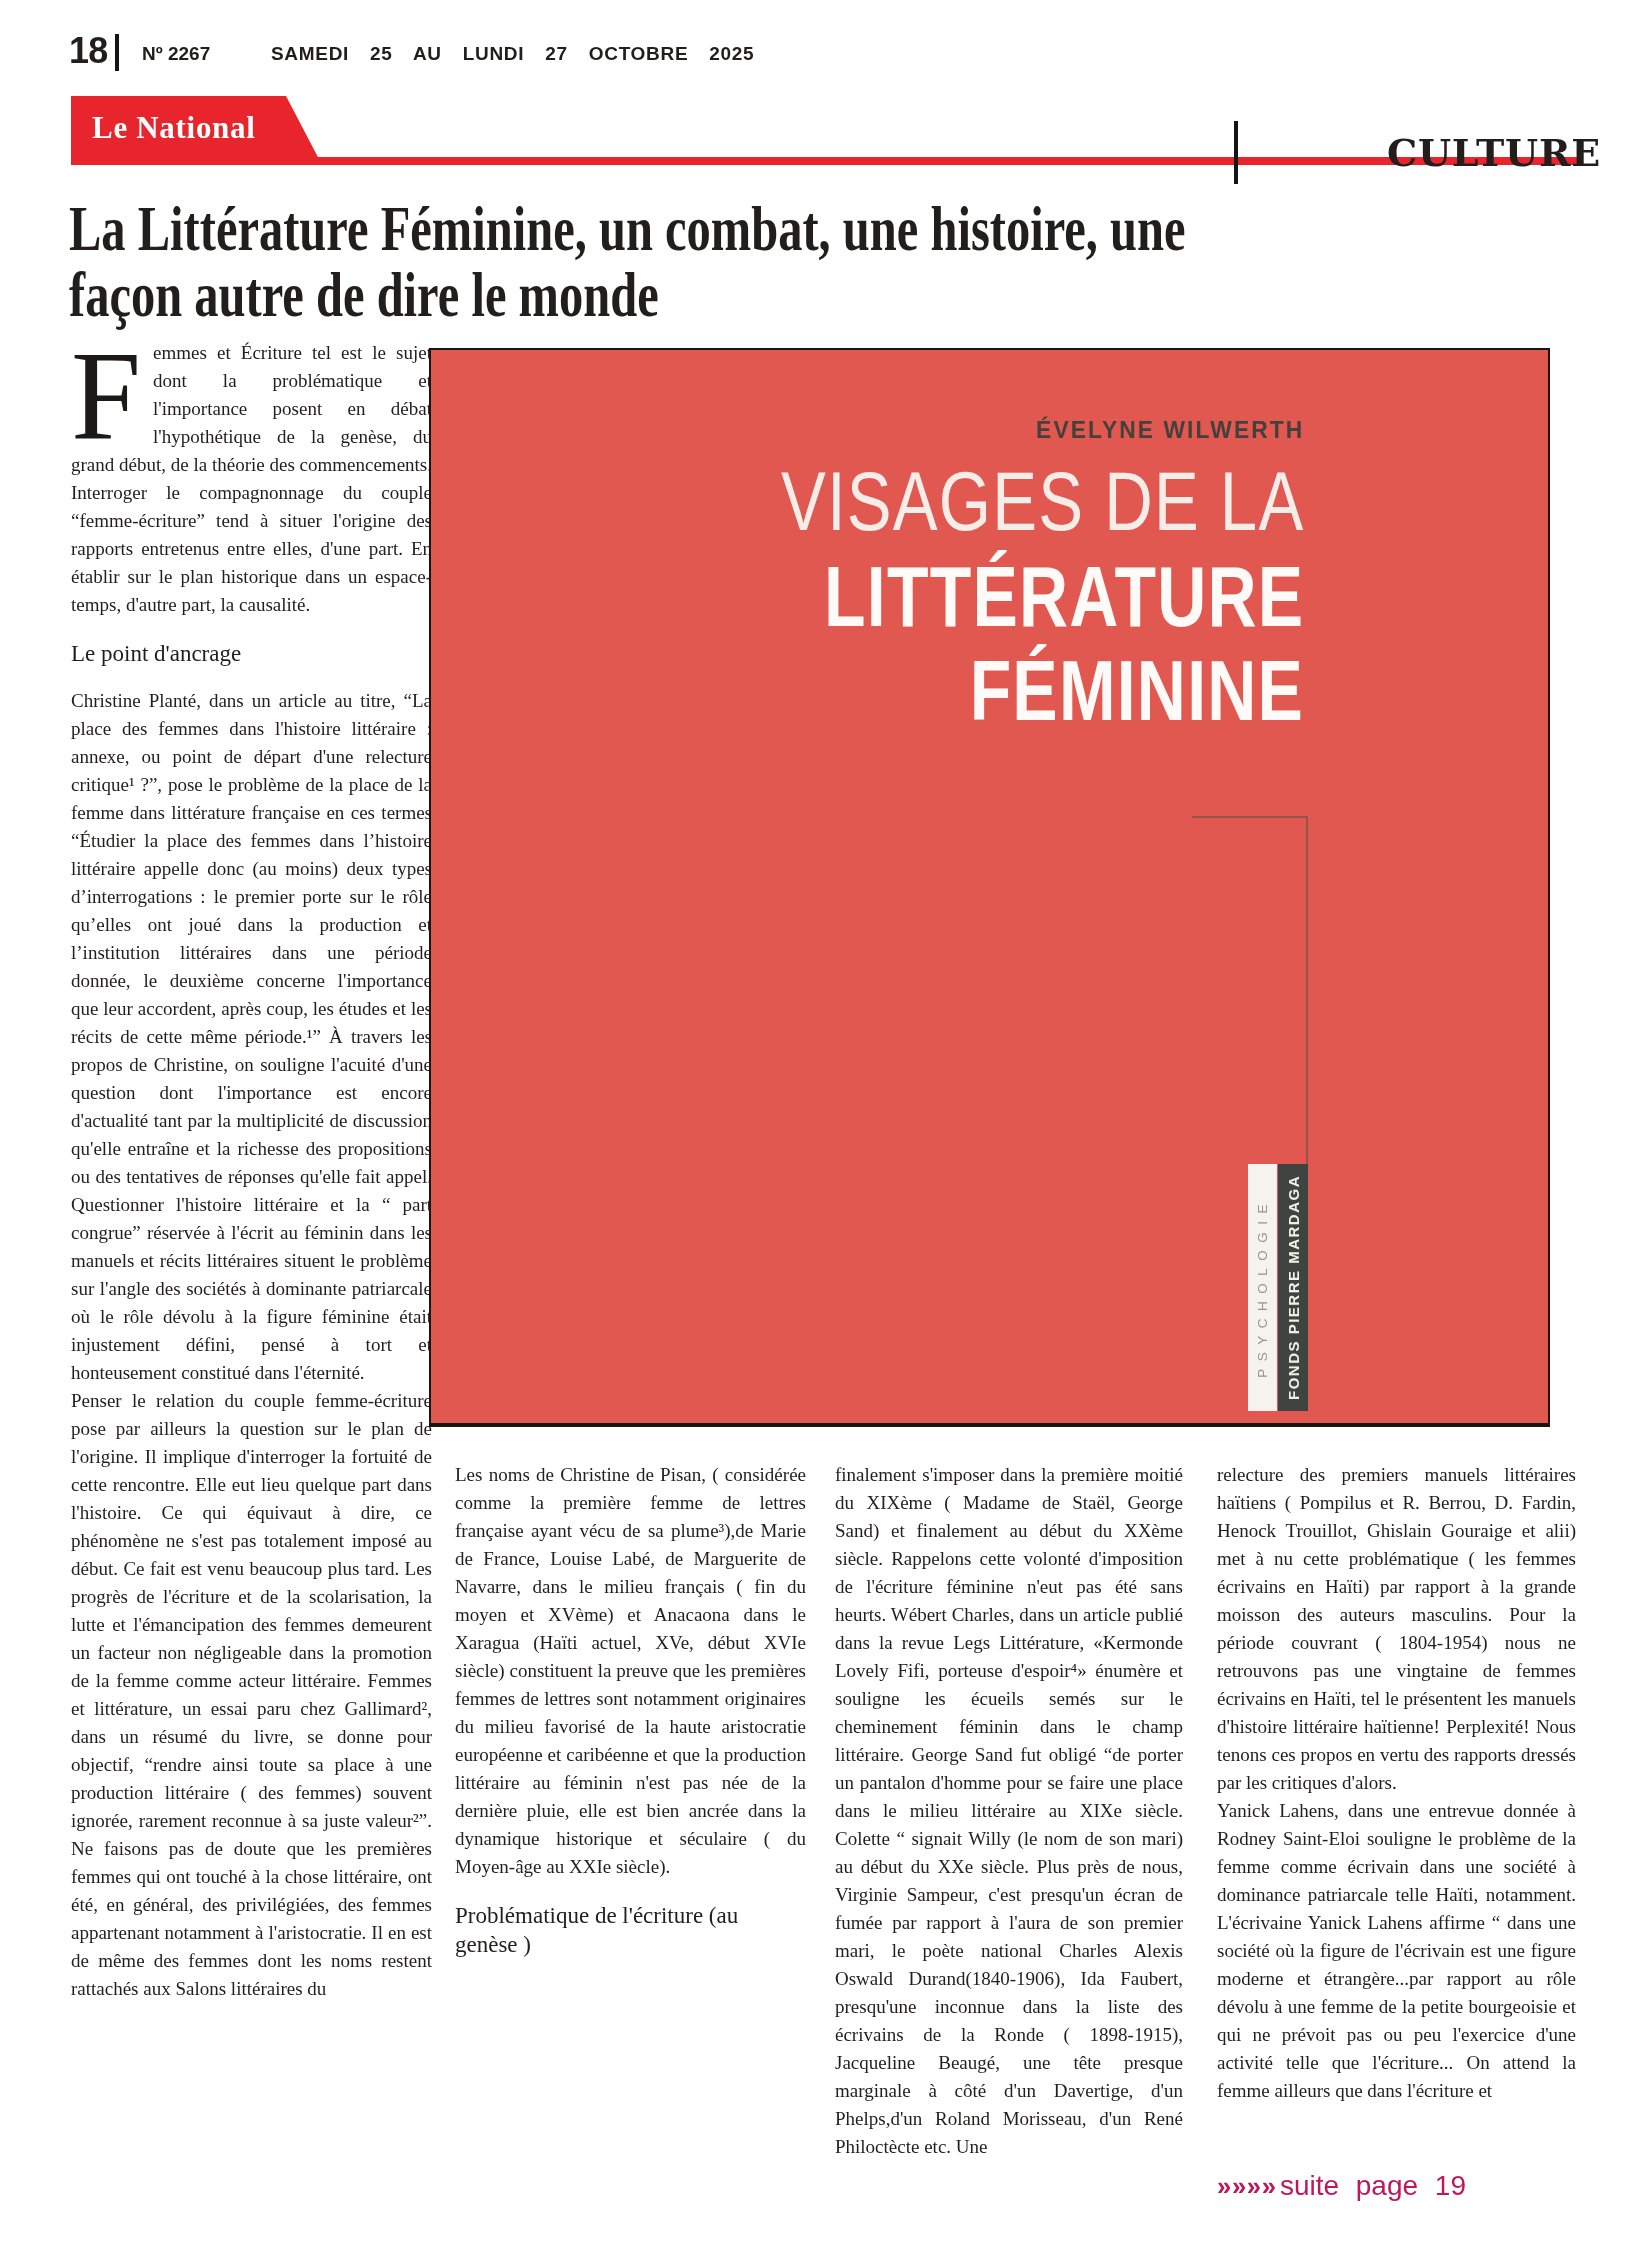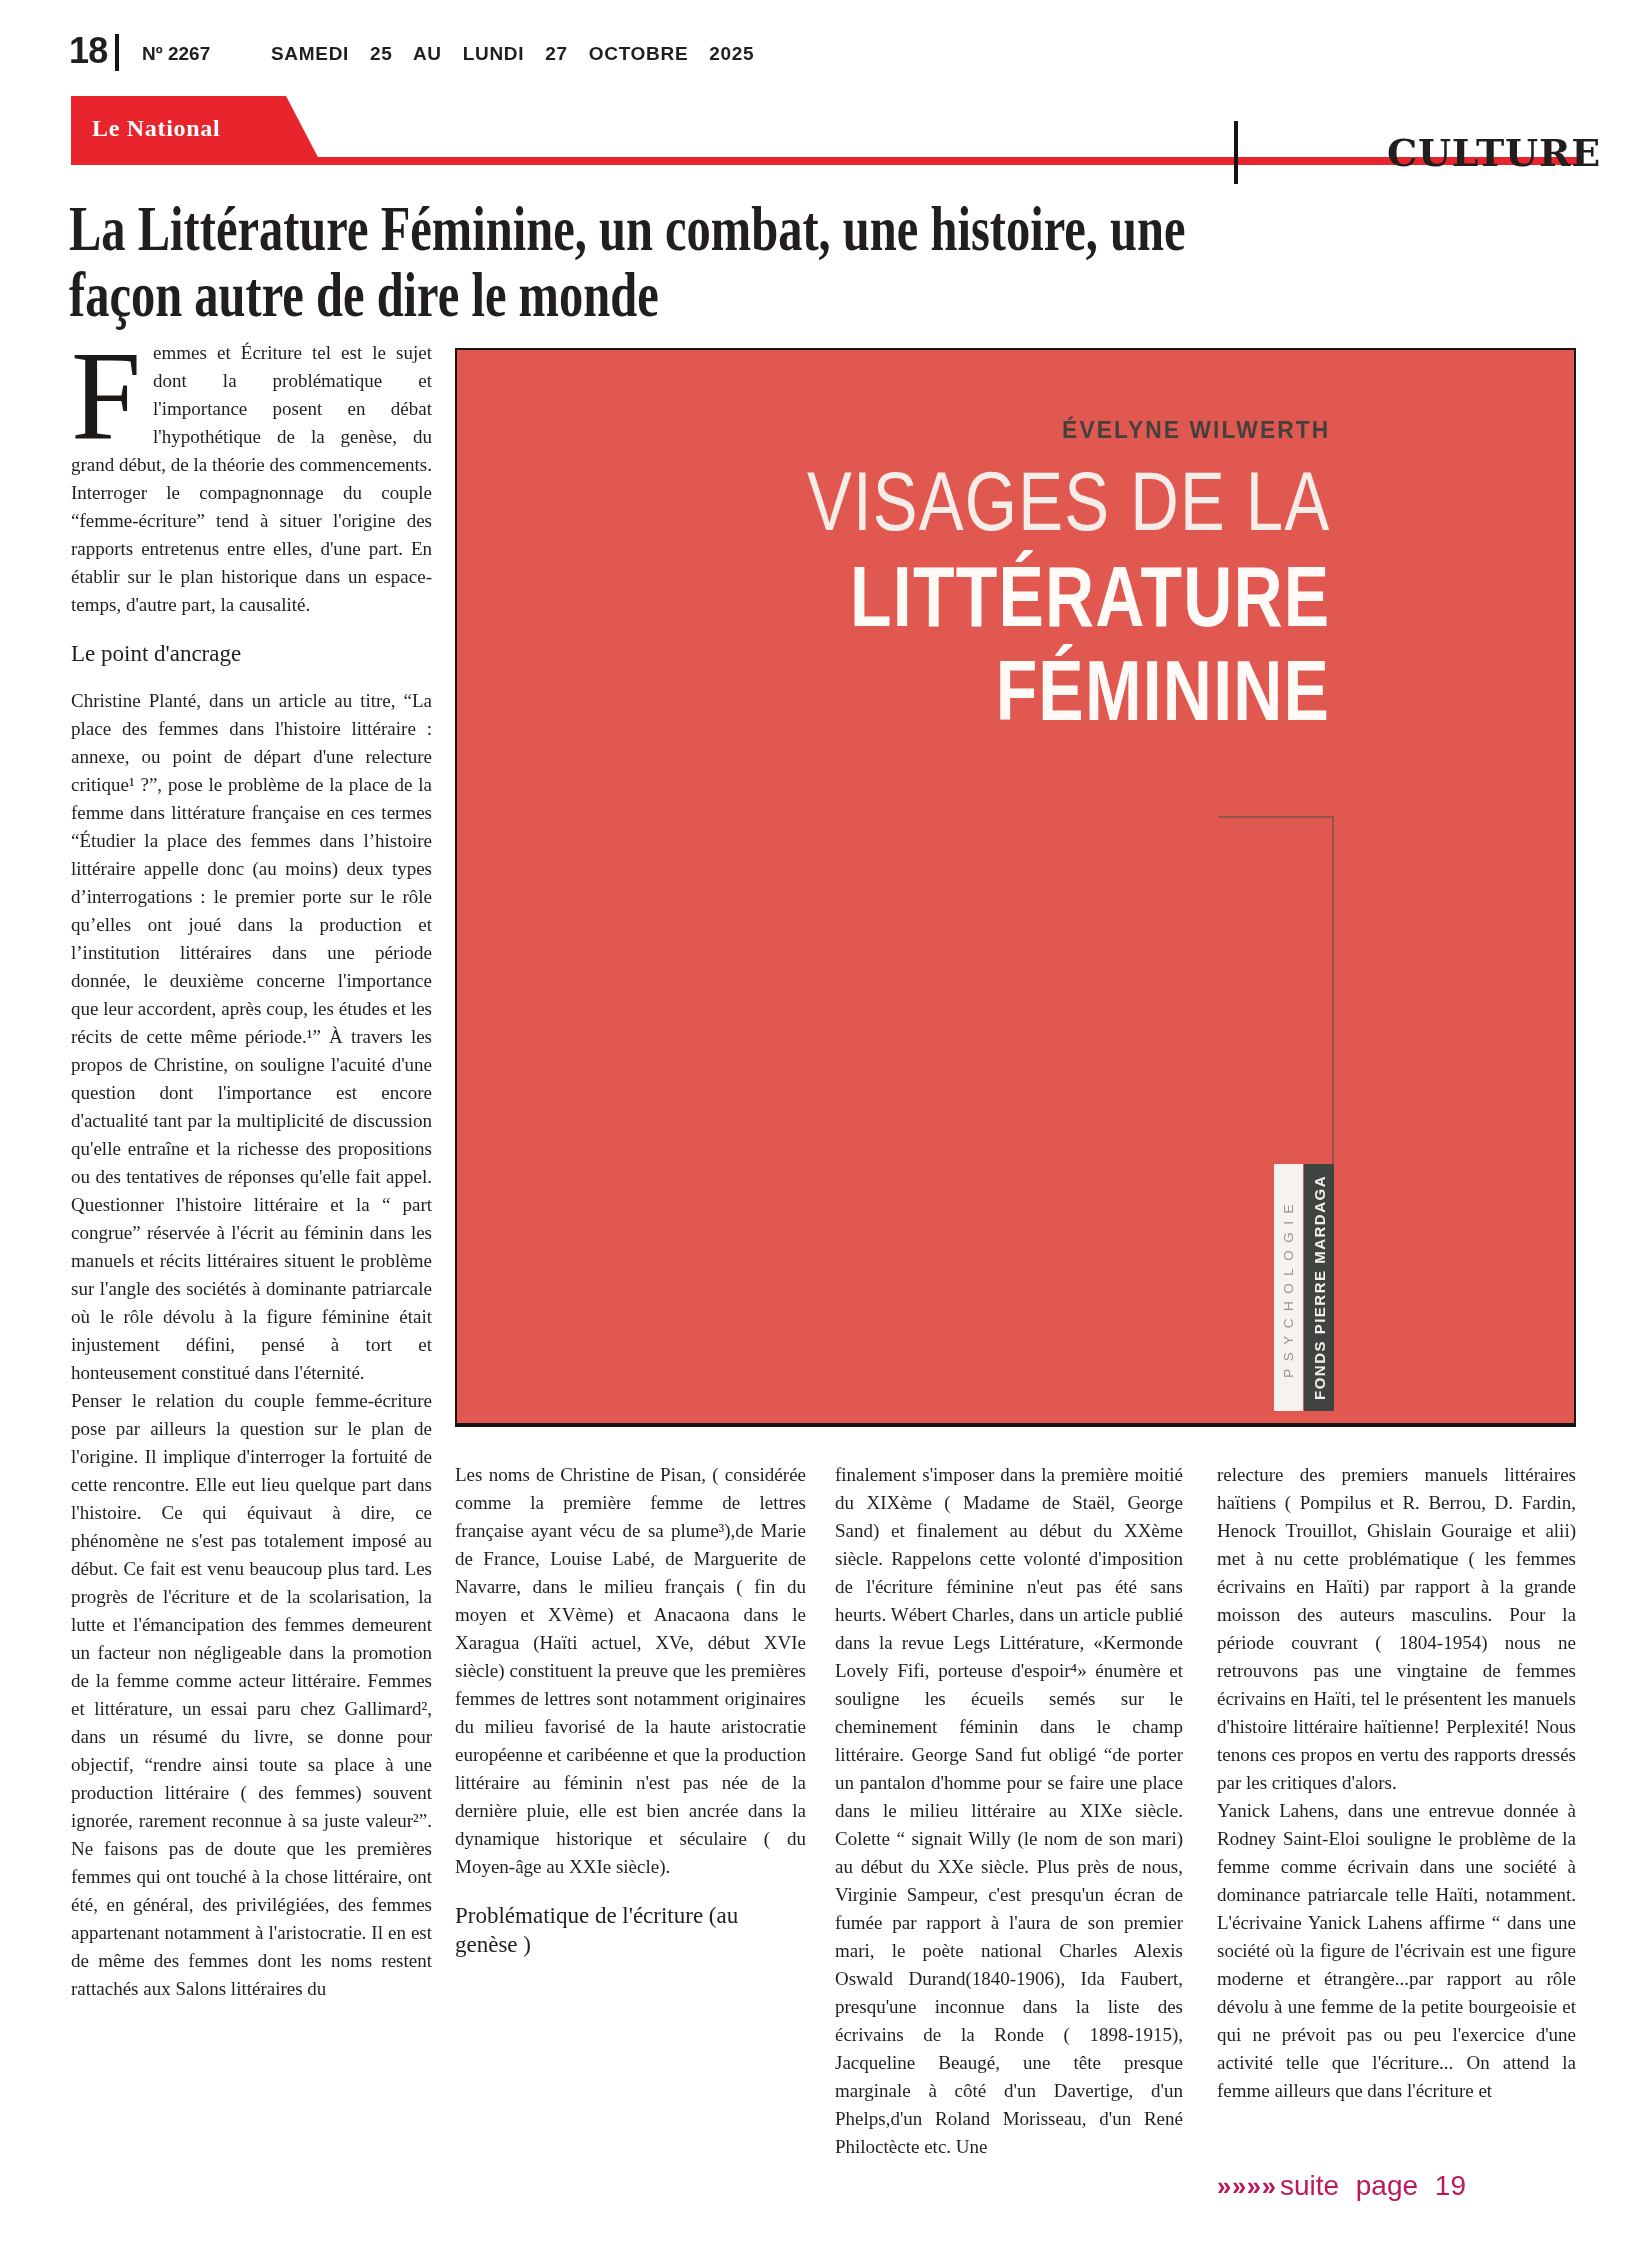--- a/index.html
+++ b/index.html
@@ -13,21 +13,21 @@
   
   .page-number{left:69px;top:30px;font-family:"Liberation Sans","DejaVu Sans",sans-serif;
     font-weight:700;font-size:36px;letter-spacing:-0.7px;}
   .num-divider{left:115px;top:34px;width:3.7px;height:37px;background:#161413;}
   .issue{left:142px;top:43px;font-family:"Liberation Sans",sans-serif;font-weight:700;font-size:19px;}
   .edition-date{left:271px;top:43px;font-family:"Liberation Sans",sans-serif;font-weight:700;
     font-size:19px;letter-spacing:0.7px;word-spacing:15px;}
   .brand-banner{left:71px;top:96px;width:250px;height:67px;background:#e8252c;
     clip-path:polygon(0 0,86% 0,100% 100%,0 100%);}
   .brand-banner span{display:block;padding-left:21px;line-height:64px;color:#ffffff;
-    font-family:"Liberation Serif",serif;font-weight:700;font-size:24px;letter-spacing:0.7px;}
+    font-family:"Liberation Serif",serif;font-weight:700;font-size:31px;letter-spacing:0.7px;}
   .masthead-rule{left:71px;top:157px;width:1512px;height:7.5px;background:#e8252c;}
   .section-divider{left:1234px;top:121px;width:3.7px;height:63px;background:#161413;}
   .section-title{left:1387px;top:130px;font-family:"DejaVu Serif","Liberation Serif",serif;
     font-weight:700;font-size:38px;letter-spacing:0.7px;}
 
   
   .headline{left:69px;top:196px;}
   .headline .hl{display:block;white-space:nowrap;font-weight:700;font-size:63px;
     line-height:66px;transform:scaleX(0.77);transform-origin:left top;letter-spacing:0;}
 
@@ -38,21 +38,21 @@
   .col1{left:71px;top:339px;width:361px;height:1830px;}
   .col2{left:455px;top:1461px;width:351px;height:705px;}
   .col3{left:835px;top:1461px;width:348px;height:705px;}
   .col4{left:1217px;top:1461px;width:359px;height:705px;}
   .subhead{font-weight:400;font-size:23px;line-height:29px;text-align:left;
     margin:19.5px 0 19.5px 0;}
   .dropcap{float:left;font-size:126px;line-height:97px;padding:7.5px 12px 0 0;
     font-weight:400;color:#1c1917;}
 
   
-  .cover{left:455px;top:348px;width:1117px;height:1073px;background:#e15850;
+  .cover{left:429px;top:348px;width:1117px;height:1073px;background:#e15850;
     border:2.2px solid #191512;border-bottom-width:4.5px;}
   .cover-author{right:244px;top:66px;font-family:"Liberation Sans",sans-serif;
     font-weight:700;font-size:24px;letter-spacing:2.2px;color:#45403c;
     transform:scaleX(0.95);transform-origin:right top;white-space:nowrap;}
   .cover-t1{right:244px;top:109px;font-family:"Liberation Sans",sans-serif;
     font-weight:400;font-size:84px;letter-spacing:1.5px;color:#f6ece8;
     transform:scaleX(0.8);transform-origin:right top;white-space:nowrap;line-height:1;}
   .cover-t2{right:244px;top:204px;font-family:"Liberation Sans",sans-serif;
     font-weight:700;font-size:85px;letter-spacing:1.5px;color:#fefaf8;
     transform:scaleX(0.8);transform-origin:right top;white-space:nowrap;line-height:1;}

